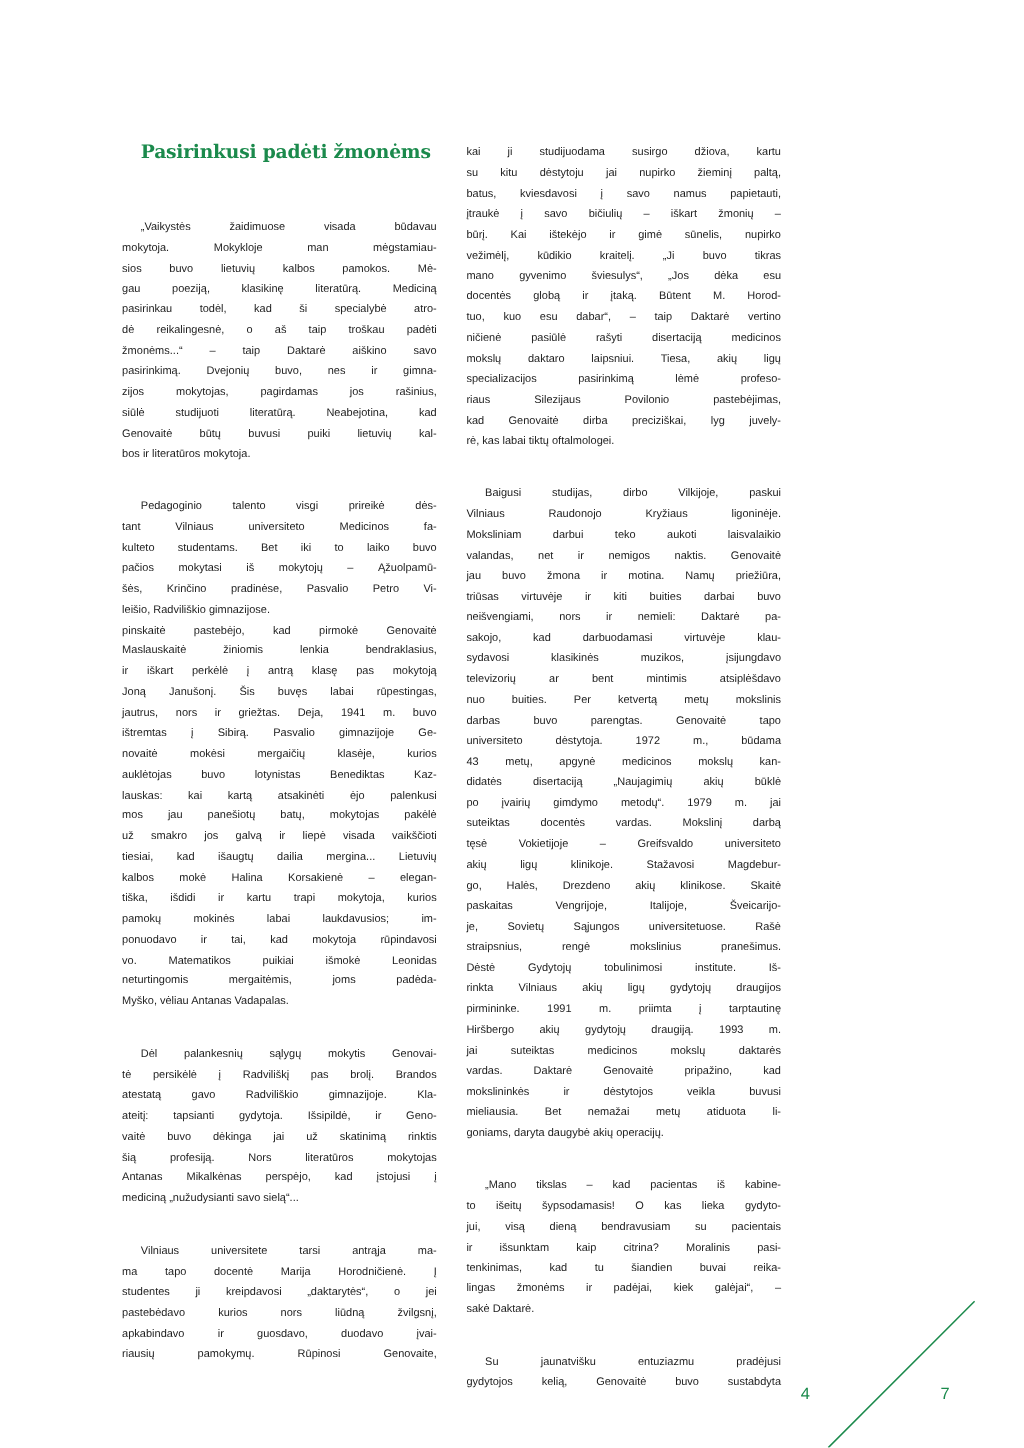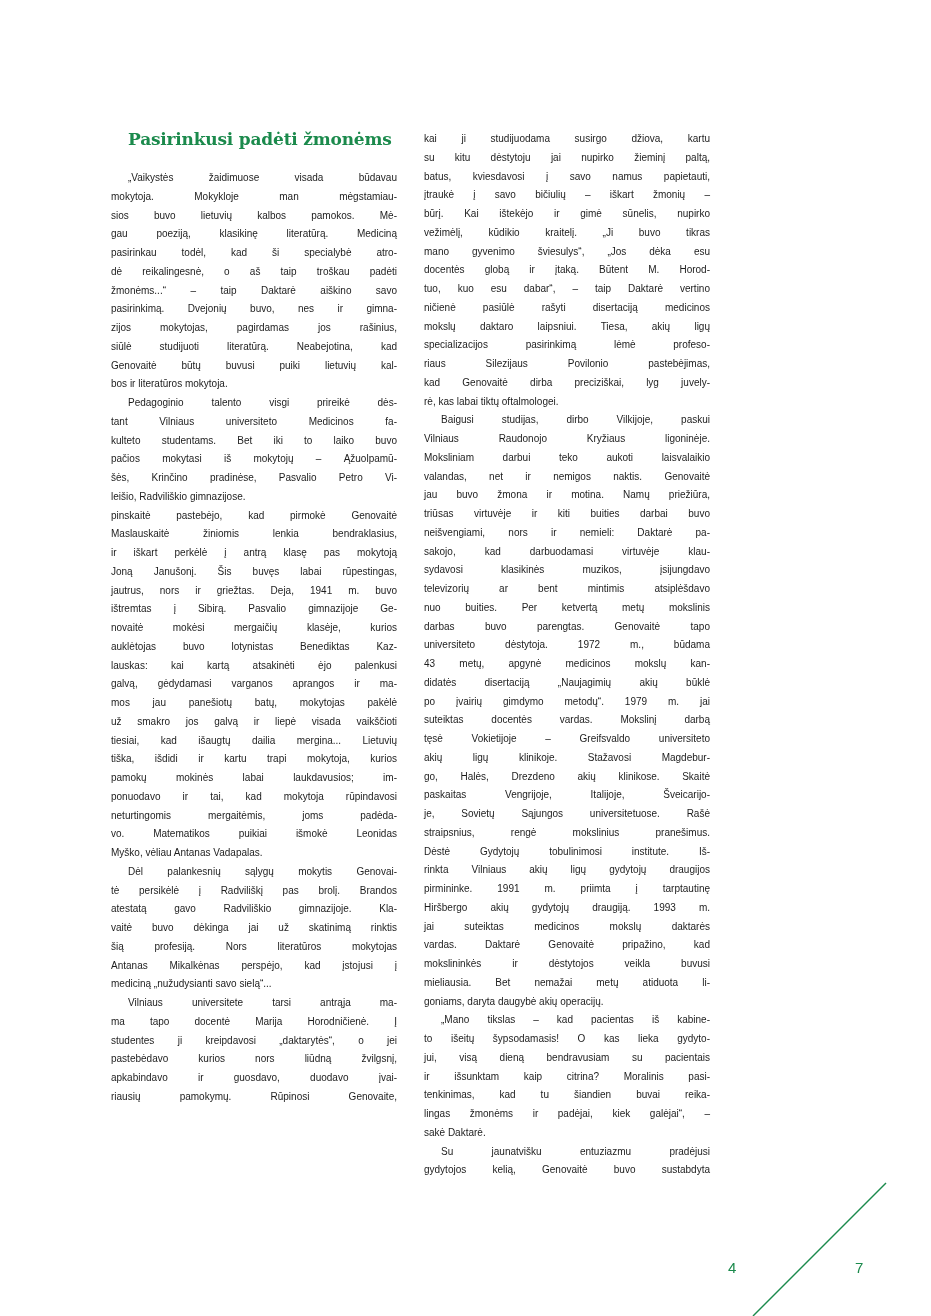--- a/index.html
+++ b/index.html
@@ -16,21 +16,21 @@
     font-family: Liberation Sans, sans-serif;
     font-size: 10px; color: #1c1c1c;
   }
   .col.left { left: 111px; top: 169px; }
   .col.right { left: 424px; top: 130px; }
   .line {
     display: block; height: 18.75px; line-height: 18.75px;
     text-align: justify; text-align-last: justify; white-space: nowrap; overflow: visible;
   }
   .line.last { text-align-last: left; }
-  .line.indent { text-indent: 17px; }
+  .line.indent { text-indent: 17px; margin-top: 29px; }
   .pagenum {
     position: absolute; font-family: "Liberation Sans", sans-serif;
     font-size: 15px; color: #1b8a4c;
   }
   .pn-left { left: 728px; top: 1259px; }
   .pn-right { left: 855px; top: 1259px; }
   svg.diag { position: absolute; left: 0; top: 0; }
 </style>
 </head>
 <body>
@@ -59,33 +59,34 @@
       <span class="line last">leišio, Radviliškio gimnazijose.</span>
       <span class="line">pinskaitė pastebėjo, kad pirmokė Genovaitė</span>
       <span class="line">Maslauskaitė žiniomis lenkia bendraklasius,</span>
       <span class="line">ir iškart perkėlė į antrą klasę pas mokytoją</span>
       <span class="line">Joną Janušonį. Šis buvęs labai rūpestingas,</span>
       <span class="line">jautrus, nors ir griežtas. Deja, 1941 m. buvo</span>
       <span class="line">ištremtas į Sibirą. Pasvalio gimnazijoje Ge-</span>
       <span class="line">novaitė mokėsi mergaičių klasėje, kurios</span>
       <span class="line">auklėtojas buvo lotynistas Benediktas Kaz-</span>
       <span class="line">lauskas: kai kartą atsakinėti ėjo palenkusi</span>
-      <span class="line">galvą, gėdydamasi varganos aprangos ir ma-</span>
       <span class="line">mos jau panešiotų batų, mokytojas pakėlė</span>
       <span class="line">už smakro jos galvą ir liepė visada vaikščioti</span>
       <span class="line">tiesiai, kad išaugtų dailia mergina... Lietuvių</span>
+      <span class="line">kalbos mokė Halina Korsakienė – elegan-</span>
       <span class="line">tiška, išdidi ir kartu trapi mokytoja, kurios</span>
       <span class="line">pamokų mokinės labai laukdavusios; im-</span>
       <span class="line">ponuodavo ir tai, kad mokytoja rūpindavosi</span>
+      <span class="line">vo. Matematikos puikiai išmokė Leonidas</span>
       <span class="line">neturtingomis mergaitėmis, joms padėda-</span>
-      <span class="line">vo. Matematikos puikiai išmokė Leonidas</span>
       <span class="line last">Myško, vėliau Antanas Vadapalas.</span>
       <span class="line indent">Dėl palankesnių sąlygų mokytis Genovai-</span>
       <span class="line">tė persikėlė į Radviliškį pas brolį. Brandos</span>
       <span class="line">atestatą gavo Radviliškio gimnazijoje. Kla-</span>
+      <span class="line">ateitį: tapsianti gydytoja. Išsipildė, ir Geno-</span>
       <span class="line">vaitė buvo dėkinga jai už skatinimą rinktis</span>
       <span class="line">šią profesiją. Nors literatūros mokytojas</span>
       <span class="line">Antanas Mikalkėnas perspėjo, kad įstojusi į</span>
       <span class="line last">mediciną „nužudysianti savo sielą“...</span>
       <span class="line indent">Vilniaus universitete tarsi antrąja ma-</span>
       <span class="line">ma tapo docentė Marija Horodničienė. Į</span>
       <span class="line">studentes ji kreipdavosi „daktarytės“, o jei</span>
       <span class="line">pastebėdavo kurios nors liūdną žvilgsnį,</span>
       <span class="line">apkabindavo ir guosdavo, duodavo įvai-</span>
       <span class="line">riausių pamokymų. Rūpinosi Genovaite,</span>

